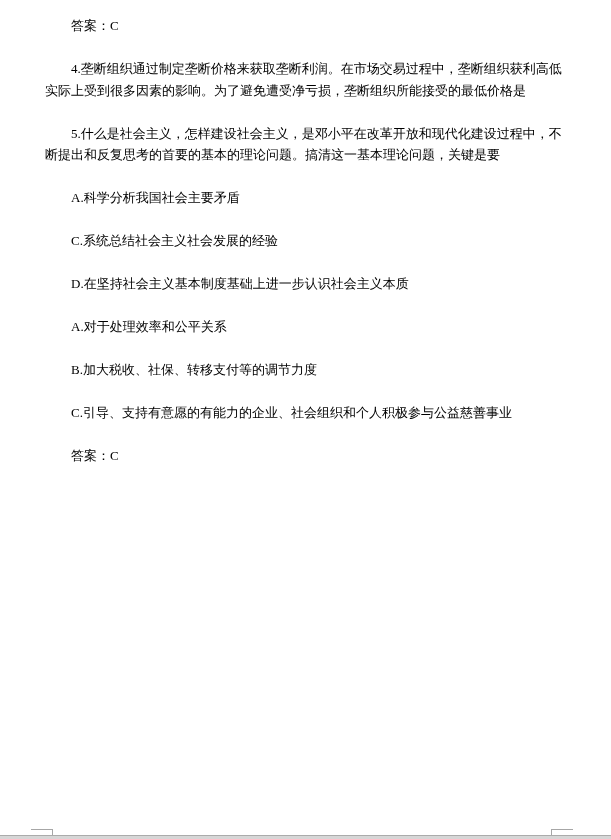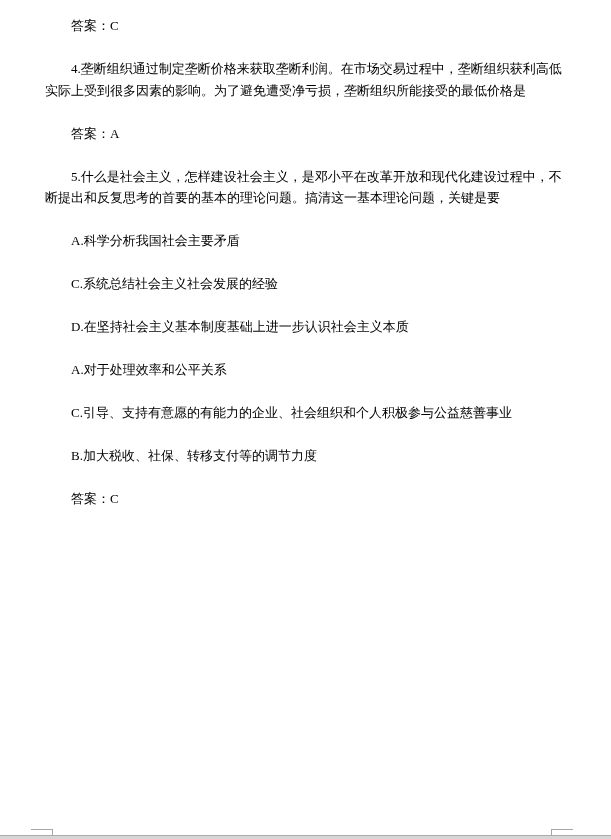--- a/index.html
+++ b/index.html
@@ -59,27 +59,26 @@
     border-top: 1px solid #a6a6a6;
     border-left: 1px solid #a6a6a6;
   }
 </style>
 </head>
 <body>
 
 <div class="page-content">
   <p class="para">答案：C</p>
   <p class="para">4.垄断组织通过制定垄断价格来获取垄断利润。在市场交易过程中，垄断组织获利高低实际上受到很多因素的影响。为了避免遭受净亏损，垄断组织所能接受的最低价格是</p>
-  <p class="para">答案：A</p>
   <p class="para">5.什么是社会主义，怎样建设社会主义，是邓小平在改革开放和现代化建设过程中，不断提出和反复思考的首要的基本的理论问题。搞清这一基本理论问题，关键是要</p>
   <p class="para">A.科学分析我国社会主要矛盾</p>
   <p class="para">C.系统总结社会主义社会发展的经验</p>
   <p class="para">D.在坚持社会主义基本制度基础上进一步认识社会主义本质</p>
   <p class="para">A.对于处理效率和公平关系</p>
+  <p class="para">B.加大税收、社保、转移支付等的调节力度</p>
   <p class="para">C.引导、支持有意愿的有能力的企业、社会组织和个人积极参与公益慈善事业</p>
-  <p class="para">B.加大税收、社保、转移支付等的调节力度</p>
   <p class="para">答案：C</p>
 </div>
 
 <div class="margin-mark left"></div>
 <div class="margin-mark right"></div>
 <div class="page-bottom-edge"></div>
 <div class="page-gap-strip"></div>
 
 </body></html>

